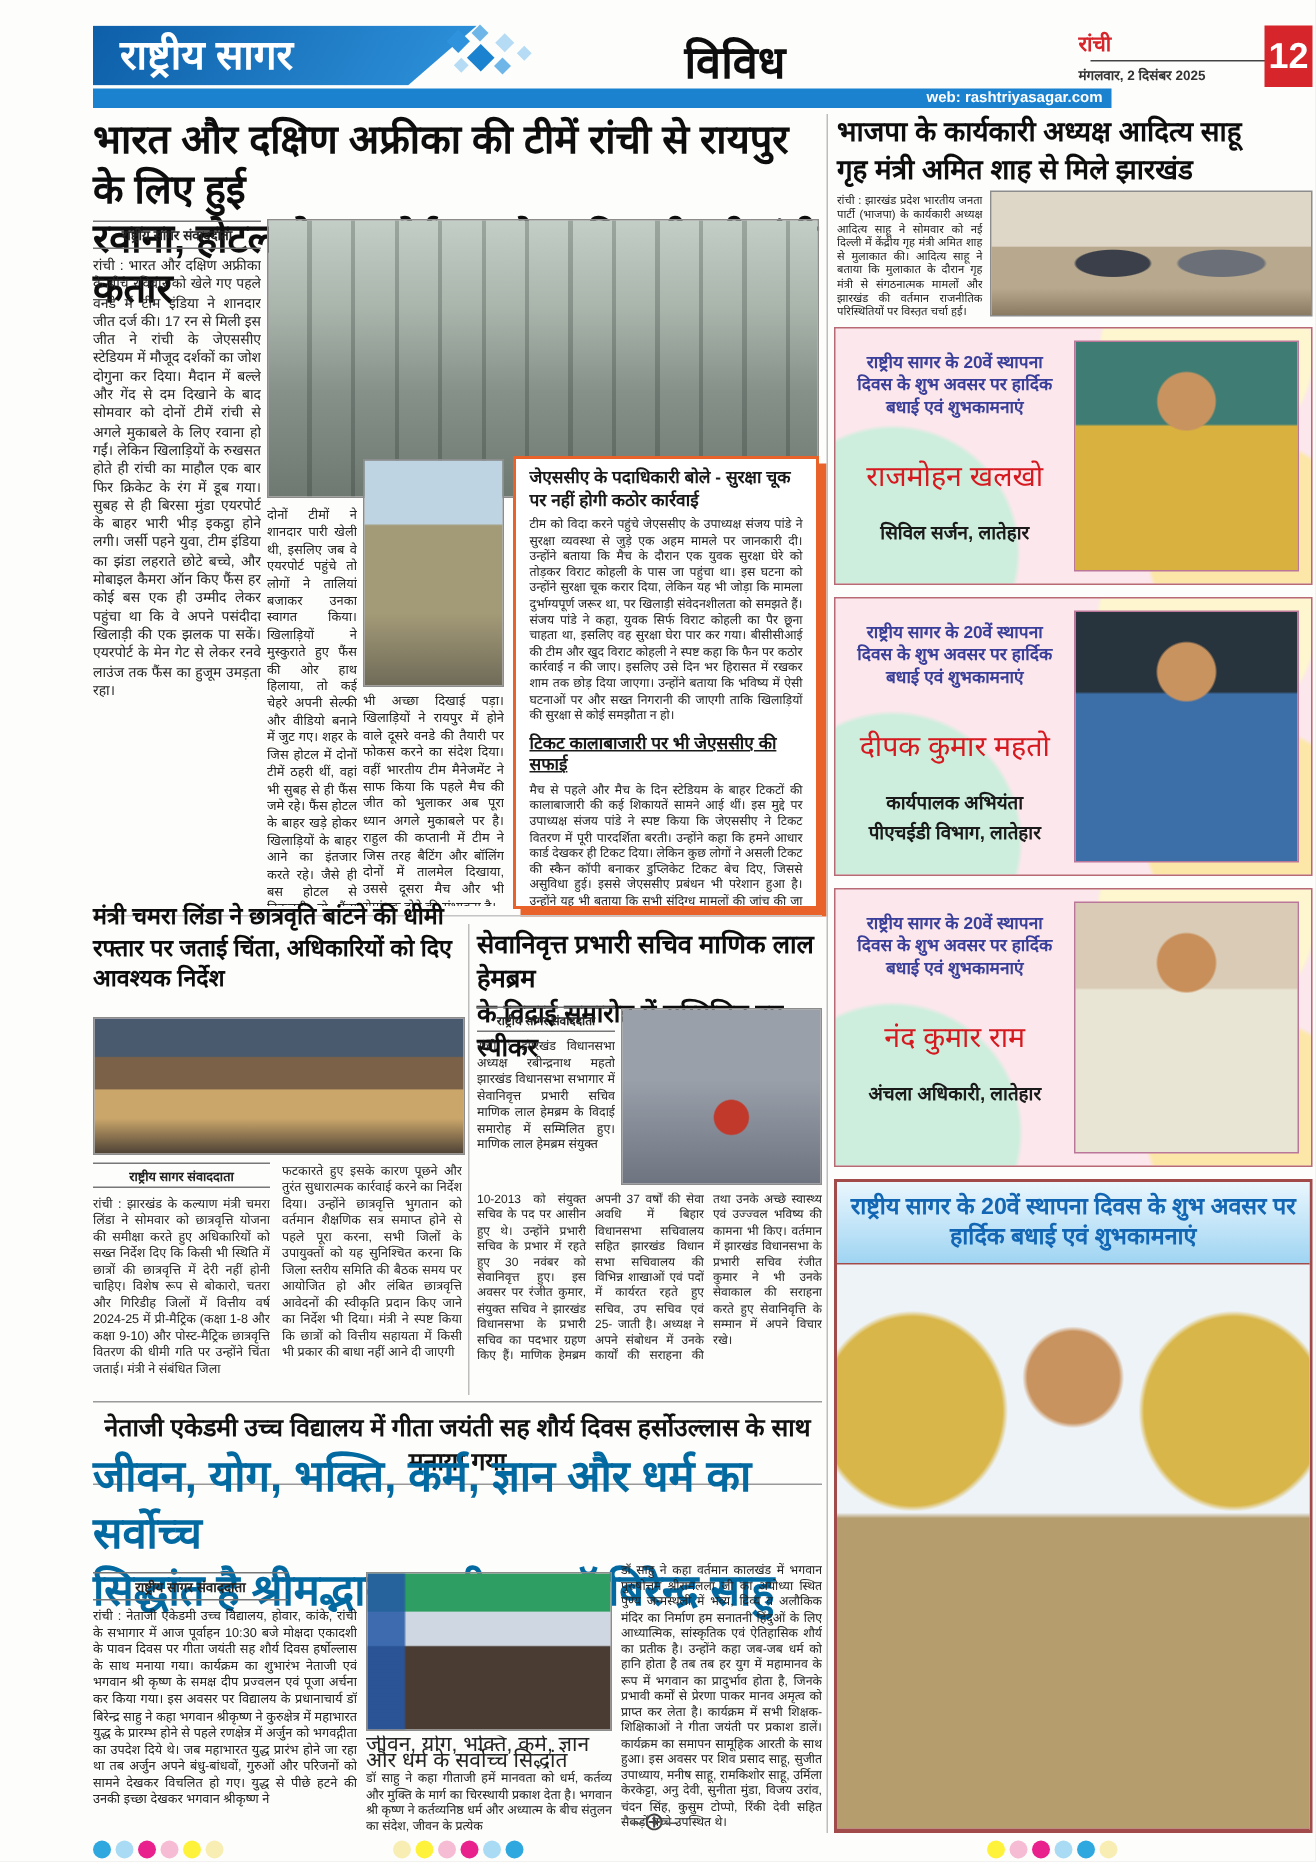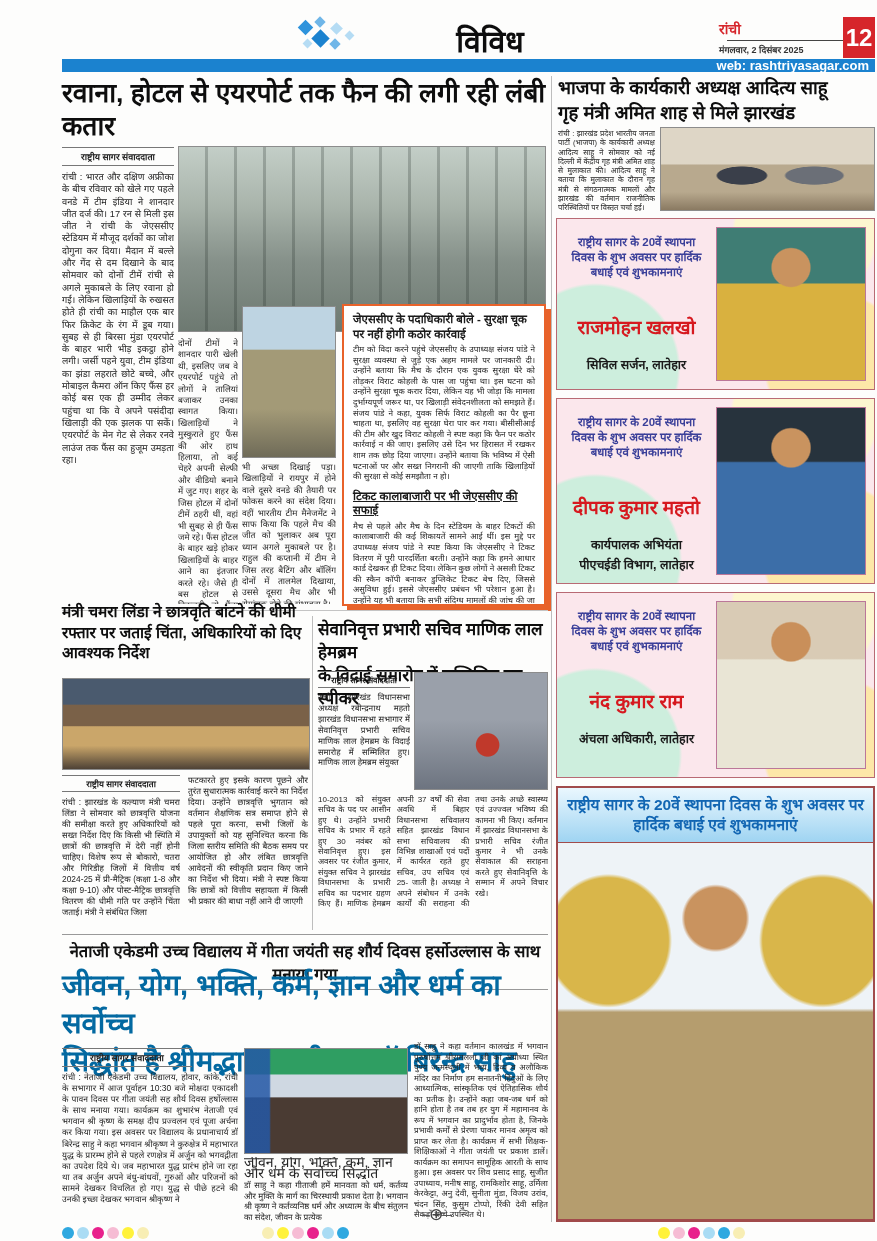--- a/index.html
+++ b/index.html
@@ -21,22 +21,22 @@
   .decor { left:298px; top:18px; width:96px; height:40px; }
   .decor span { position:absolute; display:block; transform:rotate(45deg); }
   .section-title { left:380px; top:20px; width:220px; text-align:center;
     font-size:30px; font-weight:bold; color:#0d0d0d; }
   .dateline { left:719px; top:19px; width:138px; text-align:left; }
   .dateline .city { color:#d6252b; font-weight:bold; font-size:14px; }
   .dateline .rule { border-top:1.5px solid #444; margin:2px 8px; }
   .dateline .date { font-size:9px; font-weight:bold; color:#333; margin-top:2px; }
   .page-num { left:843px; top:17px; width:32px; height:41px; background:#d6252b;
     color:#fff; font-size:24px; font-weight:bold; text-align:center; line-height:41px; }
-  .web-bar { left:62px; top:59px; width:813px; height:13px; background:#1b82cf;
-    color:#fff; font-size:13px; font-weight:bold; text-align:right;
+  .web-bar { left:62px; top:59px; width:679px; height:13px; background:#1b82cf;
+    color:#fff; font-size:10px; font-weight:bold; text-align:right;
     line-height:13px; padding-right:6px; }
 
   
   .headline-xl { font-weight:bold; color:#0d0d0d; font-size:26.5px; line-height:33px; }
   .headline-lg { font-weight:bold; color:#0369a1; font-size:29px; line-height:38px; }
   .headline-md { font-weight:bold; color:#0d0d0d; }
   .byline { text-align:center; font-weight:bold; font-size:9px; color:#222;
     border-top:1px solid #777; border-bottom:1px solid #777; padding:2px 0; }
   .bodytxt { color:#242424; }
 
@@ -83,21 +83,21 @@
 
   
   .ad { border:1.5px solid #b86a74; padding:8px; display:flex; gap:8px;
     background:
       radial-gradient(circle at 12% 88%, #cdeedd 0 26%, transparent 27%),
       radial-gradient(circle at 78% 10%, #fdf6cf 0 24%, transparent 25%),
       radial-gradient(circle at 88% 86%, #fde7a8 0 22%, transparent 23%),
       #fbe7ec; }
   .ad-left { flex:1; text-align:center; }
   .ad-greet { font-size:11.5px; font-weight:bold; color:#3a3f99; line-height:15px; padding-top:8px; }
-  .ad-name { font-size:19px; font-weight:bold; color:#d6191f; margin-top:34px; }
+  .ad-name { font-size:19px; font-weight:normal; color:#d6191f; margin-top:24px; }
   .ad-title { font-size:12.5px; font-weight:bold; color:#1a1a1a; margin-top:16px; }
   .ad-title2 { font-size:12.5px; font-weight:bold; color:#1a1a1a; margin-top:3px; }
   .ad-photo { width:150px; border:1px solid #b79; }
 
   .ad-big { border:2px solid #a14b4b; background:#fff; display:flex; flex-direction:column; }
   .ad-big-head { height:54px; background:linear-gradient(180deg,#eaf7fe 0%,#9fd4f2 100%);
     color:#1266b3; font-size:15.5px; font-weight:bold; text-align:center;
     line-height:20px; padding-top:7px; }
   .ad-big-photo { flex:1; border-top:1px solid #a14b4b; border-bottom:1px solid #a14b4b; }
   .ad-big-nameband { height:80px; text-align:center;
@@ -114,39 +114,43 @@
   .dot { width:12px; height:12px; border-radius:50%; }
   .crosshair { display:flex; align-items:center; color:#444; }
   .crosshair .l { width:9px; border-top:1.5px solid #555; }
   .crosshair .c { font-size:17px; line-height:14px; }
 </style>
 </head>
 <body>
 
 <div class="page">
 
+  <div class="abs brand-band">
+    <span>राष्ट्रीय सागर</span>
+  </div>
   <div class="abs decor">
     <span style="left:2px;top:4px;width:11px;height:11px;background:#2e93dc"></span>
     <span style="left:18px;top:0;width:8px;height:8px;background:#6fb6e8"></span>
     <span style="left:16px;top:14px;width:13px;height:13px;background:#1b82cf"></span>
     <span style="left:34px;top:6px;width:9px;height:9px;background:#b5dcf4"></span>
     <span style="left:33px;top:22px;width:8px;height:8px;background:#6fb6e8"></span>
     <span style="left:48px;top:14px;width:7px;height:7px;background:#b5dcf4"></span>
     <span style="left:6px;top:22px;width:7px;height:7px;background:#b5dcf4"></span>
   </div>
   <div class="abs section-title">विविध</div>
   <div class="abs dateline">
     <div class="city">रांची</div>
     <div class="rule"></div>
     <div class="date">मंगलवार, 2 दिसंबर 2025</div>
   </div>
   <div class="abs page-num">12</div>
   <div class="abs web-bar">web: rashtriyasagar.com</div>
 
   <div class="abs headline-xl" style="left:62px;top:77px;width:488px;">
+    <div>भारत और दक्षिण अफ्रीका की टीमें रांची से रायपुर के लिए हुई</div>
     <div>रवाना, होटल से एयरपोर्ट तक फैन की लगी रही लंबी कतार</div>
   </div>
   <div class="abs byline" style="left:62px;top:147px;width:112px;">राष्ट्रीय सागर संवाददाता</div>
   <div class="abs just bodytxt" style="left:62px;top:171px;width:112px;height:434px;font-size:9.3px;line-height:12.3px;">रांची : भारत और दक्षिण अफ्रीका के बीच रविवार को खेले गए पहले वनडे में टीम इंडिया ने शानदार जीत दर्ज की। 17 रन से मिली इस जीत ने रांची के जेएससीए स्टेडियम में मौजूद दर्शकों का जोश दोगुना कर दिया। मैदान में बल्ले और गेंद से दम दिखाने के बाद सोमवार को दोनों टीमें रांची से अगले मुकाबले के लिए रवाना हो गईं। लेकिन खिलाड़ियों के रुखसत होते ही रांची का माहौल एक बार फिर क्रिकेट के रंग में डूब गया। सुबह से ही बिरसा मुंडा एयरपोर्ट के बाहर भारी भीड़ इकट्ठा होने लगी। जर्सी पहने युवा, टीम इंडिया का झंडा लहराते छोटे बच्चे, और मोबाइल कैमरा ऑन किए फैंस हर कोई बस एक ही उम्मीद लेकर पहुंचा था कि वे अपने पसंदीदा खिलाड़ी की एक झलक पा सकें। एयरपोर्ट के मेन गेट से लेकर रनवे लाउंज तक फैंस का हुजूम उमड़ता रहा।</div>
   <div class="abs ph photo-airport-big" style="left:178px;top:146px;width:368px;height:186px;"></div>
   <div class="abs just bodytxt" style="left:178px;top:338px;width:60px;height:266px;font-size:8.6px;line-height:11.4px;">दोनों टीमों ने शानदार पारी खेली थी, इसलिए जब वे एयरपोर्ट पहुंचे तो लोगों ने तालियां बजाकर उनका स्वागत किया। खिलाड़ियों ने मुस्कुराते हुए फैंस की ओर हाथ हिलाया, तो कई चेहरे अपनी सेल्फी और वीडियो बनाने में जुट गए। शहर के जिस होटल में दोनों टीमें ठहरी थीं, वहां भी सुबह से ही फैंस जमे रहे। फैंस होटल के बाहर खड़े होकर खिलाड़ियों के बाहर आने का इंतजार करते रहे। जैसे ही बस होटल से निकलती तो फैंस उसके पीछे दौड़ लगा देते। बच्चे रोहित भैया और विराट सर की आवाज देते दिखे। कई फैंस बस</div>
   <div class="abs ph photo-airport-small" style="left:242px;top:306px;width:94px;height:152px;"></div>
   <div class="abs just bodytxt" style="left:242px;top:462px;width:94px;height:142px;font-size:8.6px;line-height:11.4px;">भी अच्छा दिखाई पड़ा। खिलाड़ियों ने रायपुर में होने वाले दूसरे वनडे की तैयारी पर फोकस करने का संदेश दिया। वहीं भारतीय टीम मैनेजमेंट ने साफ किया कि पहले मैच की जीत को भुलाकर अब पूरा ध्यान अगले मुकाबले पर है। राहुल की कप्तानी में टीम ने जिस तरह बैटिंग और बॉलिंग दोनों में तालमेल दिखाया, उससे दूसरा मैच और भी रोमांचक होने की संभावना है।</div>
 
   <div class="abs subbox" style="left:342px;top:304px;width:204px;height:302px;">

